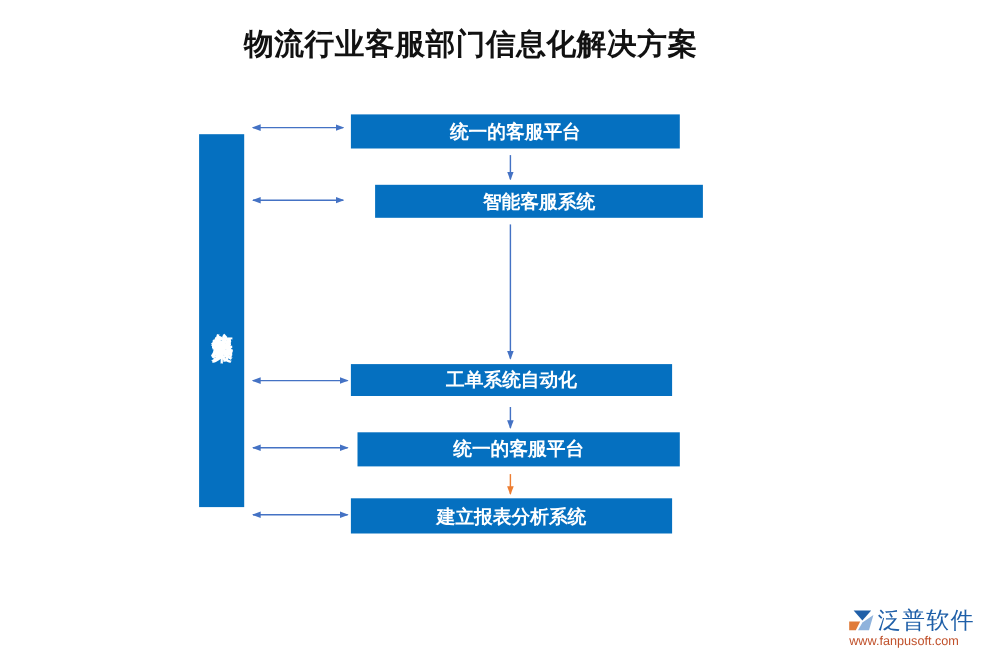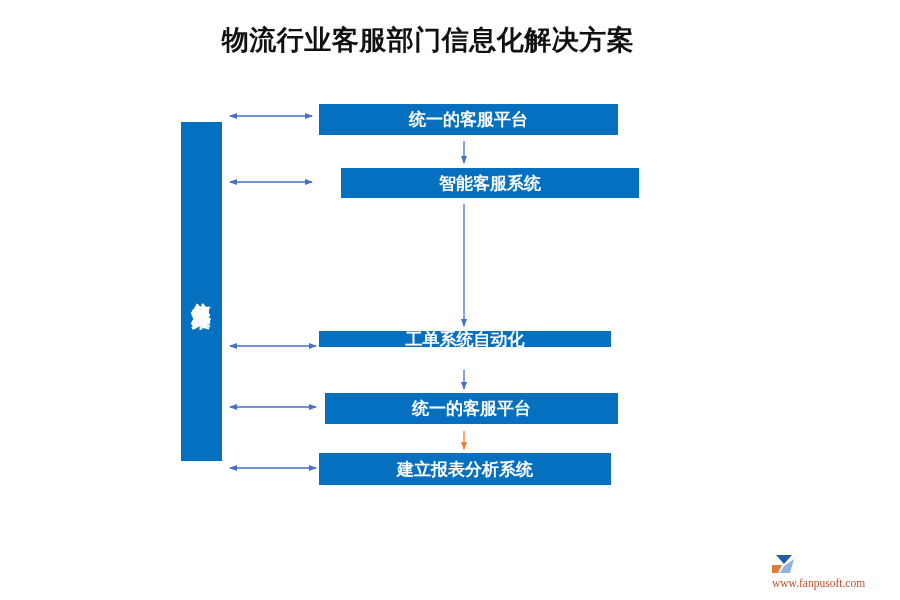--- a/index.html
+++ b/index.html
@@ -9,39 +9,39 @@
            font-size:27px; font-weight:bold; color:#111; letter-spacing:0.5px; white-space:nowrap; }
   .vbar { position:absolute; left:181px; top:122px; width:41px; height:339px; background:#0570c0;
           display:flex; align-items:center; justify-content:center; }
   .vbar-text { color:#fff; font-weight:bold; font-size:19px; writing-mode:vertical-rl; text-orientation:upright;
                letter-spacing:1px; line-height:1; }
   .box { position:absolute; background:#0570c0; color:#fff; font-weight:bold; font-size:17px;
          display:flex; align-items:center; justify-content:center; white-space:nowrap; }
   svg.arrows { position:absolute; left:0; top:0; width:900px; height:600px; pointer-events:none; }
   .logo { position:absolute; left:768px; top:550px; width:130px; height:45px; }
   .logo-name { position:absolute; left:30px; top:0; font-size:21px; color:#1f5fa8; font-weight:normal; letter-spacing:1px; white-space:nowrap; }
-  .logo-url { position:absolute; left:4px; top:27px; font-size:11.5px; color:#c0502a; font-family:Liberation Serif, serif; white-space:nowrap; }
+  .logo-url { position:absolute; left:4px; top:27px; font-size:11.5px; color:#c0502a; font-family:Liberation Sans, sans-serif; white-space:nowrap; }
   .logo-icon { position:absolute; left:2px; top:3px; width:26px; height:22px; }
 </style>
 </head>
 <body>
 
 <div class="title">物流行业客服部门信息化解决方案</div>
 
 <div class="vbar">
   <span class="vbar-text">信息化解决方案</span>
 </div>
 
 <div class="box" style="left:319px; top:104px; width:299px; height:31px;">
   <span>统一的客服平台</span>
 </div>
 <div class="box" style="left:319px; top:168px; width:298px; height:30px;margin-left:22px;">
   <span>智能客服系统</span>
 </div>
-<div class="box" style="left:319px; top:331px; width:292px; height:16px;">
+<div class="box" style="left:319px; top:331px; width:292px; height:29px;">
   <span>工单系统自动化</span>
 </div>
 <div class="box" style="left:325px; top:393px; width:293px; height:31px;">
   <span>统一的客服平台</span>
 </div>
 <div class="box" style="left:319px; top:453px; width:292px; height:32px;font-family:Liberation Mono, monospace;">
   <span>建立报表分析系统</span>
 </div>
 
 <svg class="arrows" viewBox="0 0 900 600">
@@ -72,14 +72,15 @@
   </g>
   <line x1="464" y1="431" x2="464" y2="449" stroke="#ed7d31" stroke-width="1.3" marker-end="url(#ao)"></line>
 </svg>
 
 <div class="logo">
   <svg class="logo-icon" viewBox="0 0 26 22">
     <path d="M6,2 L22,2 L14,11 Z" fill="#1f5fa8"></path>
     <path d="M2,12 L12,12 L8,20 L2,20 Z" fill="#e07b3a"></path>
     <path d="M14,13 L24,6 L20,20 L10,20 Z" fill="#8fb3dc"></path>
   </svg>
+  <span class="logo-name">泛普软件</span>
   <span class="logo-url">www.fanpusoft.com</span>
 </div>
 
 </body></html>

